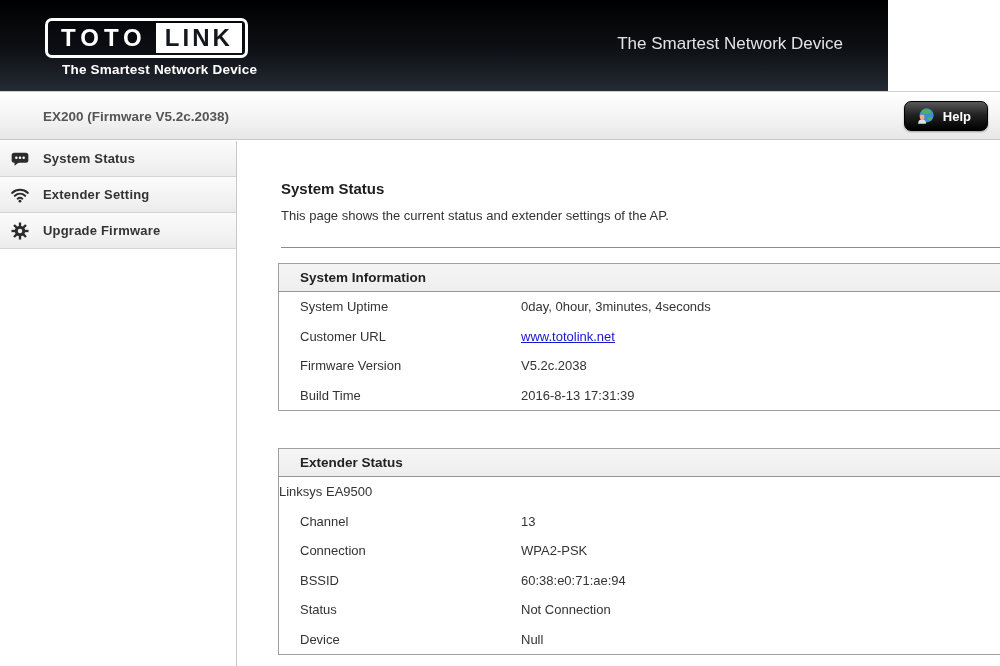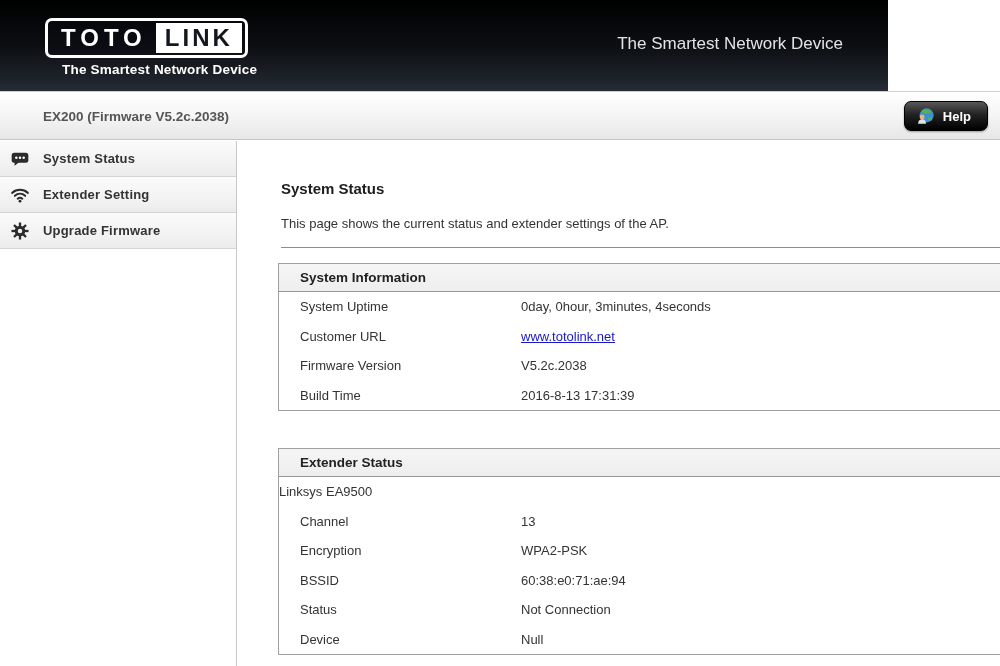--- a/index.html
+++ b/index.html
@@ -63,21 +63,21 @@
     height:36px; display:flex; align-items:center; gap:13px; padding-left:10px;
     background:linear-gradient(180deg,#fbfbfb 0%,#f1f1f1 70%,#ebebeb 100%);
     border-bottom:1px solid #d4d4d4; cursor:pointer;
   }
   .nav-icon { width:20px; height:20px; display:flex; align-items:center; justify-content:center; }
   .nav-label { font-weight:bold; font-size:13px; color:#333; letter-spacing:.2px; }
 
   
   .main { position:absolute; left:238px; top:141px; right:0; bottom:0; background:#fff; }
   .page-title { position:absolute; left:43px; top:39px; font-size:15px; font-weight:bold; color:#1d1d1d; }
-  .page-description { position:absolute; left:43px; top:75px; font-size:13px; color:#333; }
+  .page-description { position:absolute; left:43px; top:67px; font-size:13px; color:#333; }
   .divider { position:absolute; left:43px; top:106px; right:0; height:1px; background:#8d8d8d; }
 
   .panel {
     position:absolute; left:40px; right:-6px;
     border:1px solid #a0a0a0; border-right:none; background:#fff;
   }
   .panel-1 { top:122px; }
   .panel-2 { top:307px; }
   .panel-header {
     height:28px; background:linear-gradient(180deg,#f5f5f5,#eeeeee);
@@ -196,21 +196,21 @@
   <div class="panel panel-2">
     <div class="panel-header">Extender Status</div>
     <div class="trow">
       <span class="tvalue">Linksys EA9500</span>
     </div>
     <div class="trow">
       <span class="tlabel">Channel</span>
       <span class="tvalue">13</span>
     </div>
     <div class="trow">
-      <span class="tlabel">Encryption</span>
+      <span class="tlabel">Connection</span>
       <span class="tvalue">WPA2-PSK</span>
     </div>
     <div class="trow">
       <span class="tlabel">BSSID</span>
       <span class="tvalue">60:38:e0:71:ae:94</span>
     </div>
     <div class="trow">
       <span class="tlabel">Status</span>
       <span class="tvalue">Not Connection</span>
     </div>

